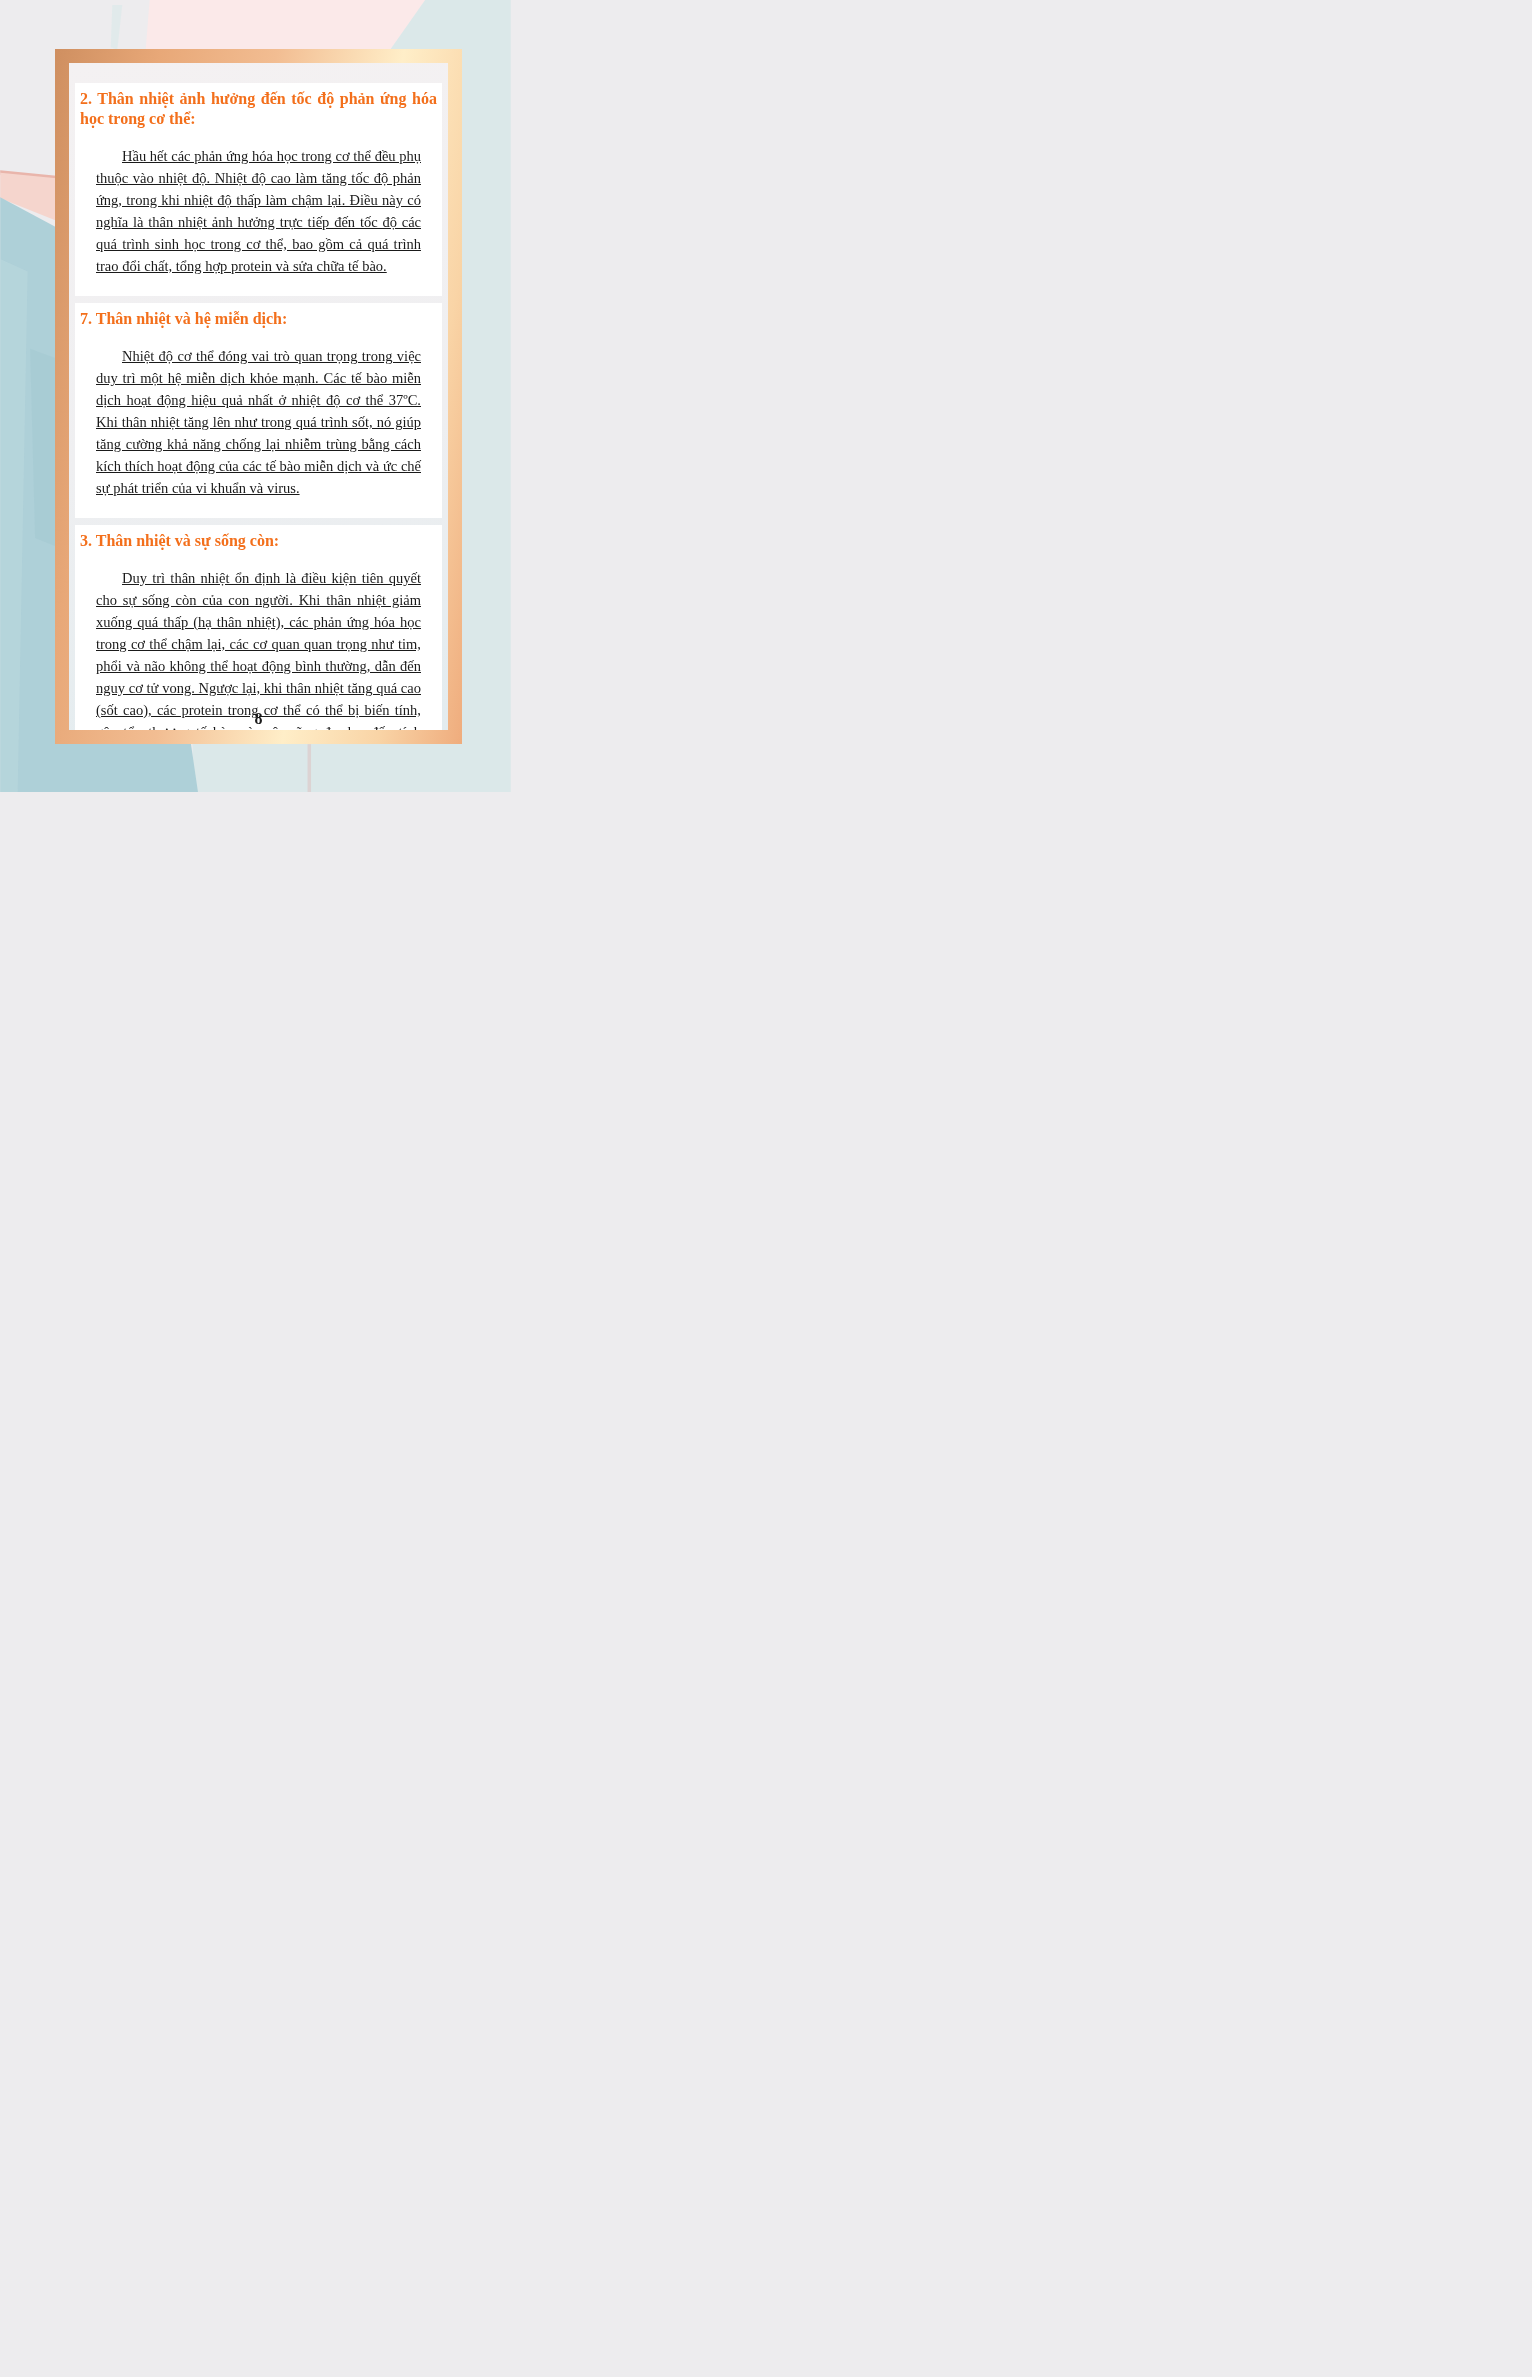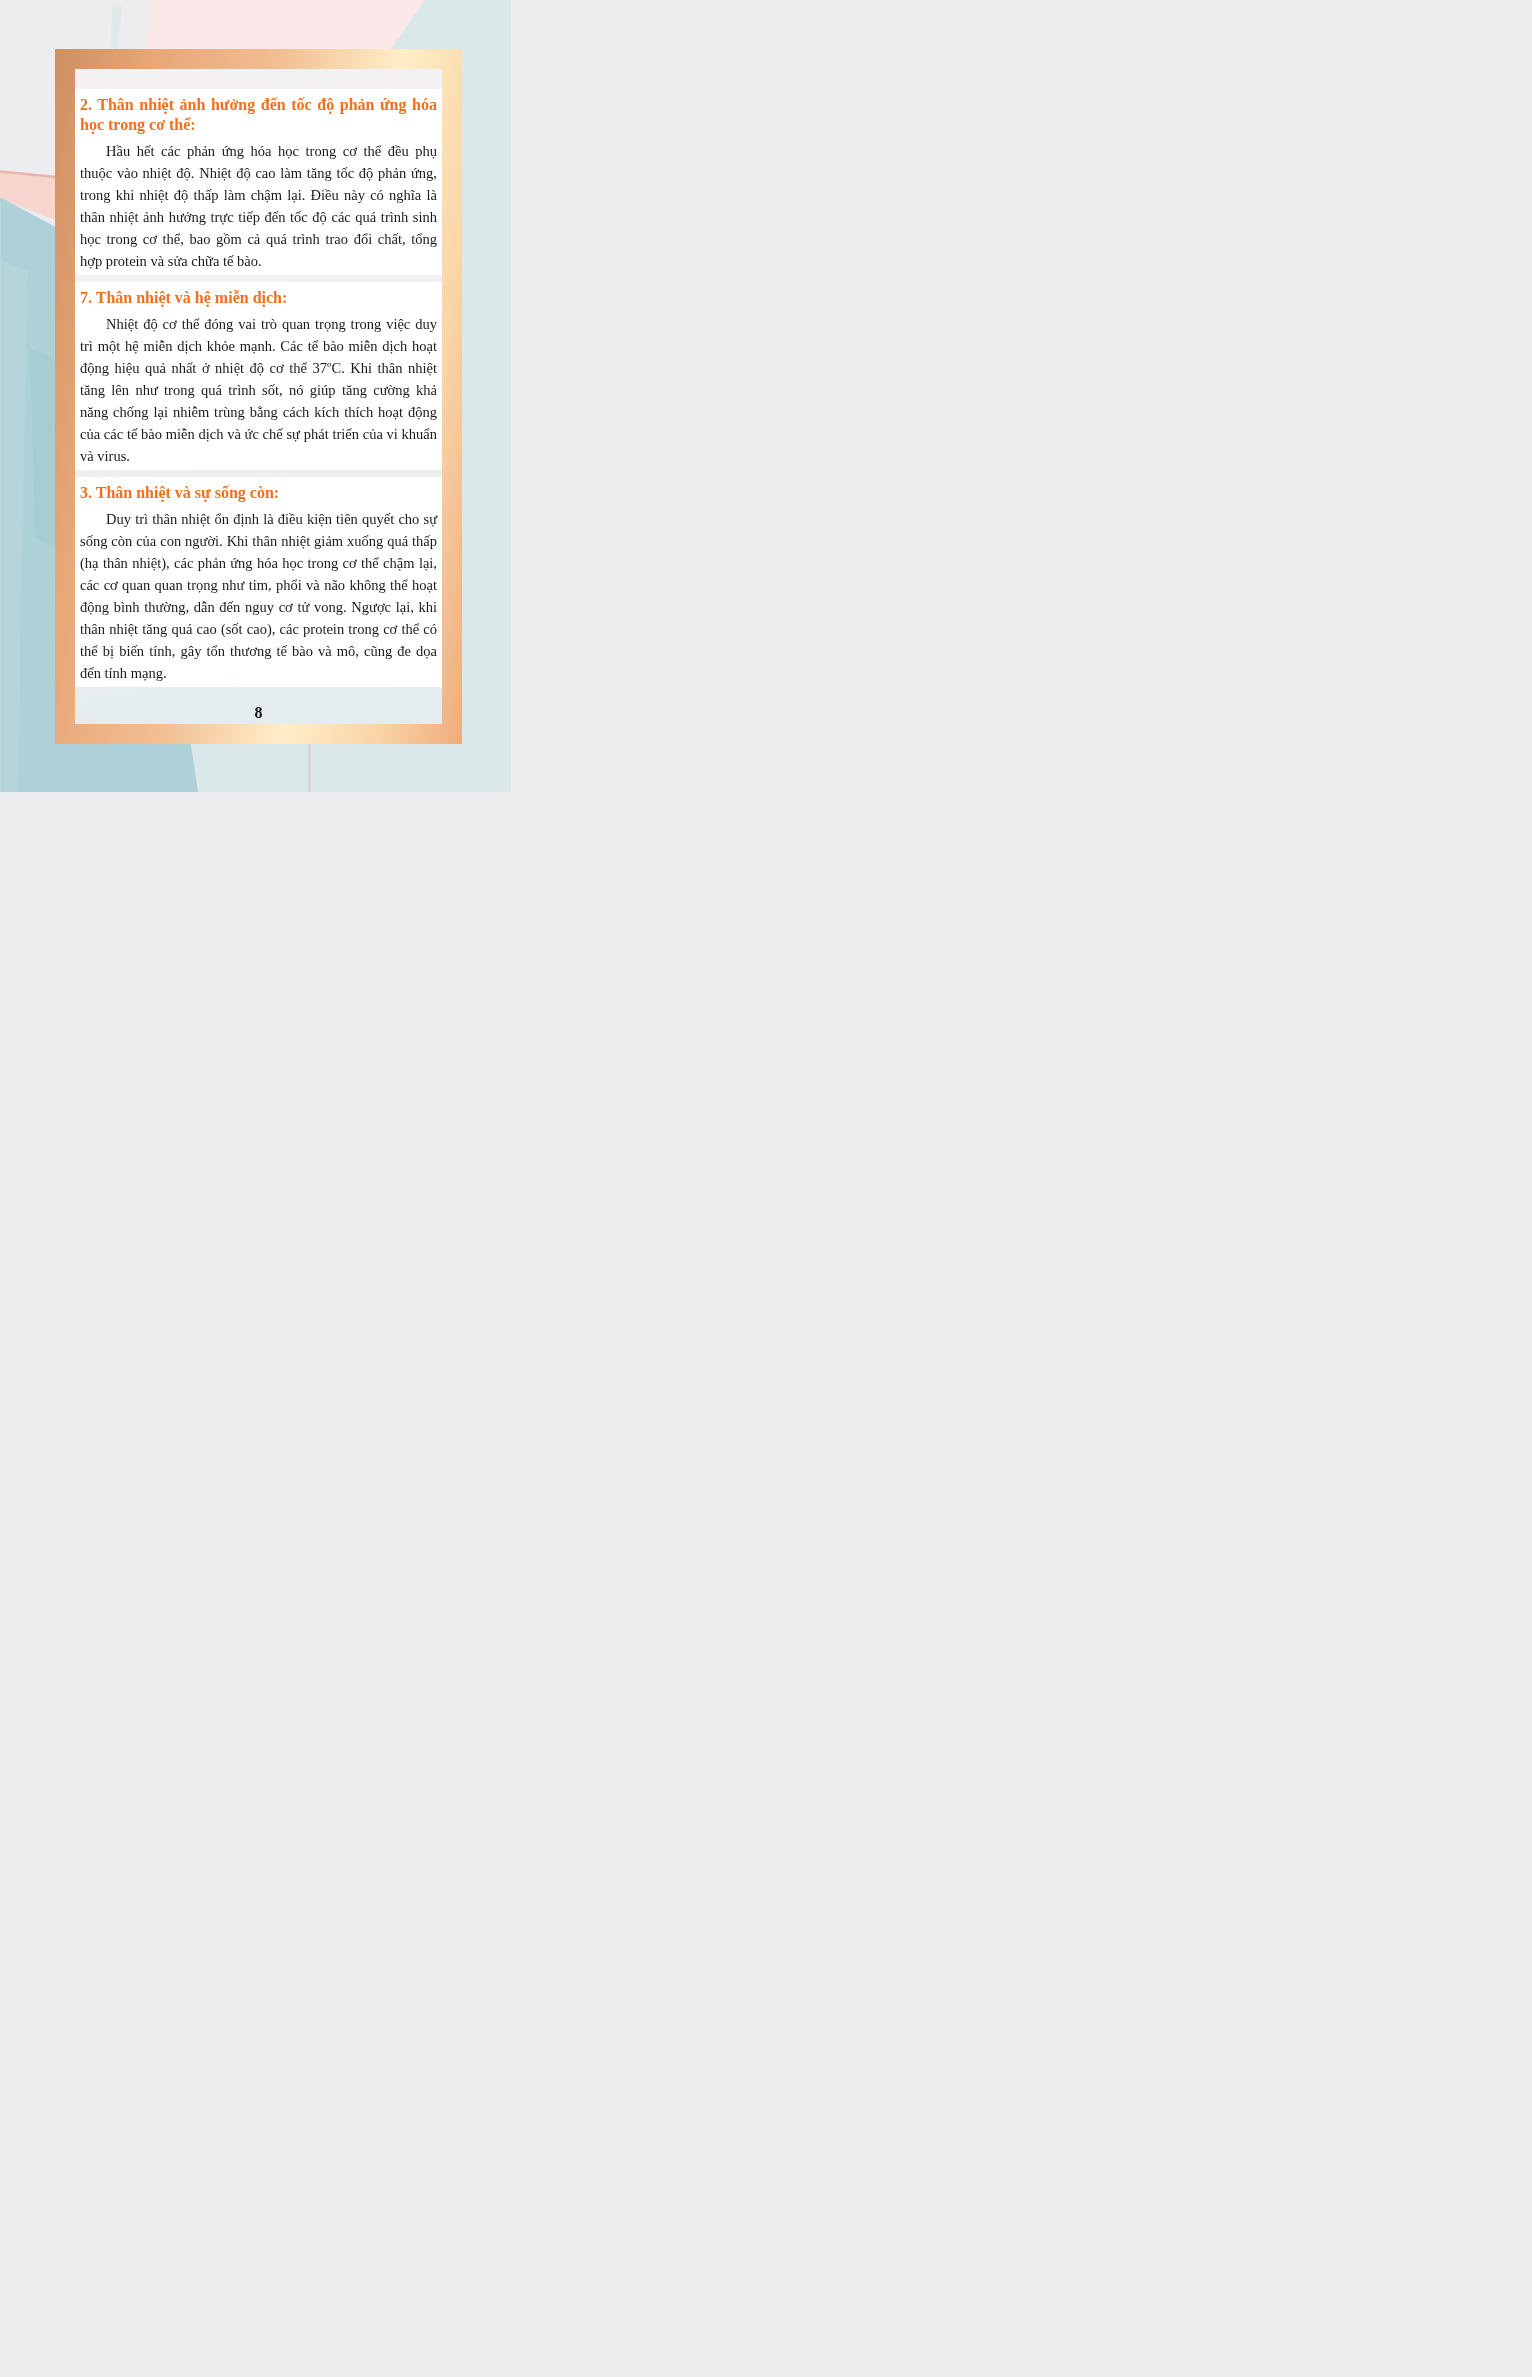--- a/index.html
+++ b/index.html
@@ -5,21 +5,21 @@
   html,body{margin:0;padding:0;}
   body{
     width:511px;height:792px;position:relative;overflow:hidden;
     background:var(--bg-gray,#edecee);
     font-family:"Liberation Serif","DejaVu Serif",serif;
   }
   .bg-layer{position:absolute;inset:0;z-index:0;}
   .card{
     position:absolute;z-index:1;
     left:55px;top:49px;width:407px;height:695px;
-    box-sizing:border-box;padding:20px;
+    box-sizing:border-box;padding:14px;
     background:linear-gradient(100deg,var(--frame-dark,#cf8f60) 0%,#e8a878 20%,var(--frame-mid,#f2bd92) 42%,var(--frame-light,#ffeec8) 66%,#f9d4a6 84%,#efac7d 100%);
   }
   .card-inner{
     position:relative;width:100%;height:100%;box-sizing:border-box;
     background:linear-gradient(170deg,var(--card-bg-top,#f4f1f2) 0%,#efeff1 55%,var(--card-bg-bottom,#e3ecef) 100%);
     overflow:hidden;
   }
   .block{
     width:367px;margin:0 auto;box-sizing:border-box;
     background:var(--block-bg,#ffffff);
@@ -27,25 +27,26 @@
   }
   .block-first{margin-top:20px;}
   .block + .block{margin-top:7px;}
   h2{
     margin:0 0 5px 0;
     font-size:16px;line-height:20px;font-weight:bold;
     color:var(--heading,#f36f1b);
     text-align:justify;
   }
   p{
-    margin:0;
+    margin:16px;
     font-size:14.5px;line-height:22px;
     color:var(--text,#1a1a1a);
     text-align:justify;
     text-indent:26px;
+    text-decoration:underline;
   }
   .page-number{
     position:absolute;left:0;right:0;bottom:3px;
     text-align:center;
     font-size:16px;font-weight:bold;line-height:17px;
     color:var(--text,#1a1a1a);
   }
 </style>
 </head>
 <body>

